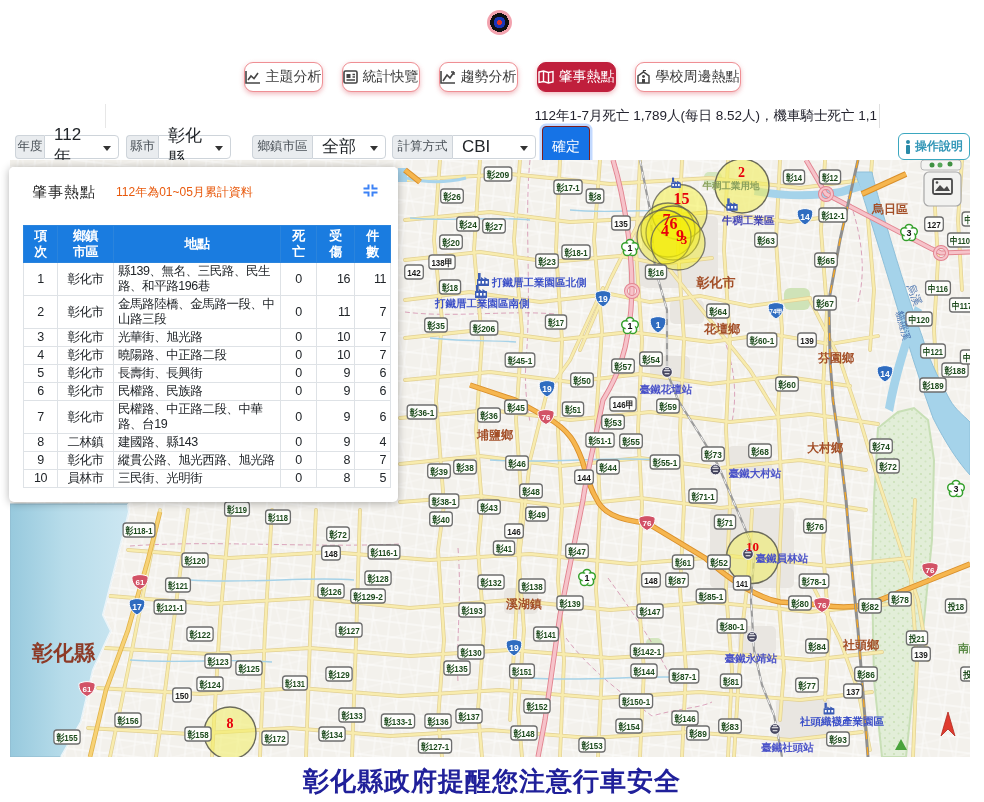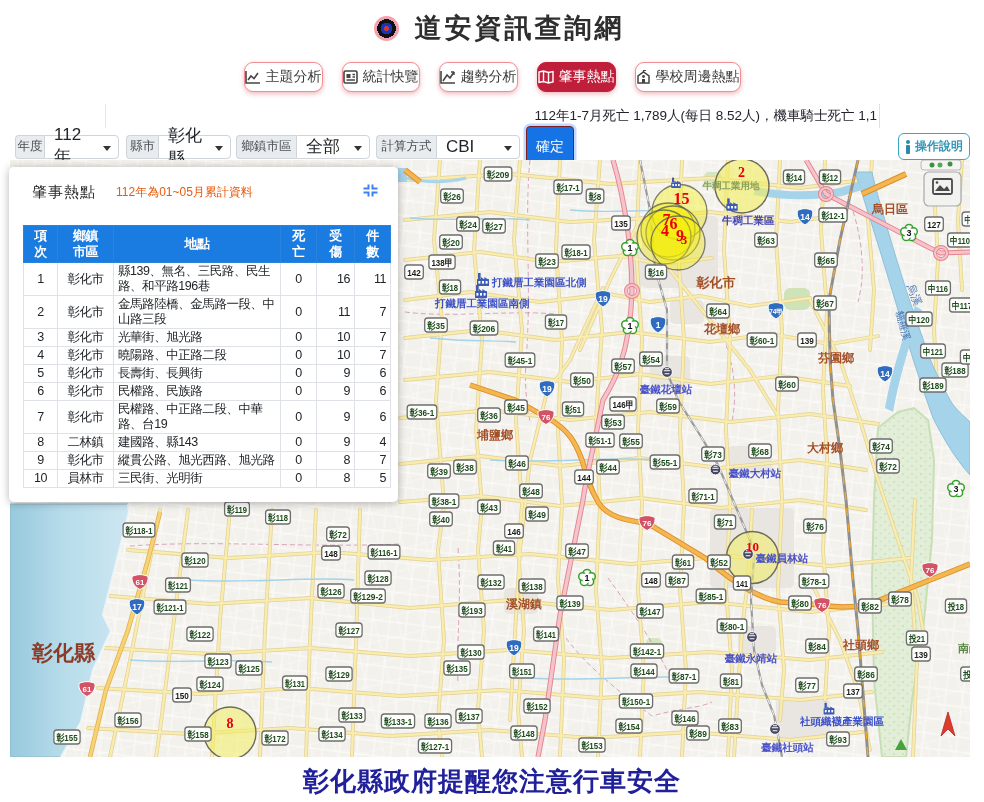--- a/index.html
+++ b/index.html
@@ -27,21 +27,20 @@
 table.hot{border-collapse:collapse;margin:8px 0 0 14px;width:367px;table-layout:fixed;font-size:12.5px;color:#212529;letter-spacing:-0.45px}
 table.hot th{background:#1a7ce0;color:#fff;font-weight:bold;border:1px solid #2a84dd;padding:2px 0;line-height:16px;font-size:13px}
 table.hot td{border:1px solid #dee2e6;padding:1px 4px;line-height:15px}
 table.hot tr.tall td{line-height:15px;padding:1px 4px}
 td.c{text-align:center} td.r{text-align:right;padding-right:8px} td.l{text-align:left;padding-left:6px;white-space:nowrap;overflow:hidden}
 .foot{position:absolute;top:764px;left:0;width:984px;text-align:center;font-size:26px;font-weight:bold;color:#20209a;letter-spacing:1px}
 </style></head>
 <body>
 <div class="hdr" style="padding-left:14px">
     <div class="logo"></div>
-    <div class="title">道安資訊查詢網</div>
   </div>
 <div class="nav">
 <div class="nbtn"><svg width="16" height="14" viewBox="0 0 16 14">
         <path d="M1,1 V13 H15" fill="none" stroke="#444" stroke-width="1.6"></path>
         <path d="M3,10 L6,6 L9,8.5 L13,3" fill="none" stroke="#444" stroke-width="1.6"></path>
       </svg>主題分析</div>
 <div class="nbtn"><svg width="15" height="14" viewBox="0 0 15 14">
         <rect x="1" y="1" width="13" height="12" rx="1.5" fill="none" stroke="#444" stroke-width="1.6"></rect>
         <rect x="3.5" y="4" width="4" height="4" fill="#444"></rect>
         <path d="M9.5,4.5 H12 M9.5,7 H12 M3.5,10 H12" stroke="#444" stroke-width="1.3"></path>
@@ -60,21 +59,21 @@
         <path d="M7.5,2 V0.5 H10" stroke="#444" stroke-width="1.2" fill="none"></path>
         <circle cx="7.5" cy="6.5" r="1.4" fill="#444"></circle>
       </svg>學校周邊熱點</div>
 </div>
 <div class="marq">112年1-7月死亡 1,789人(每日 8.52人)，機車騎士死亡 1,1</div>
 <div class="fbar">
 <div class="grp">
       <div class="glab" style="width:29px">年度</div>
       <div class="gsel" style="width:75px">112年</div>
     </div>
-<div class="grp" style="margin-right:5px">
+<div class="grp" style="margin-right:21px">
       <div class="glab" style="width:32px">縣市</div>
       <div class="gsel" style="width:73px">彰化縣</div>
     </div>
 <div class="grp" style="margin-right:6px">
       <div class="glab" style="width:60px">鄉鎮市區</div>
       <div class="gsel" style="width:74px">全部</div>
     </div>
 <div class="grp" style="margin-right:6px">
       <div class="glab" style="width:60px">計算方式</div>
       <div class="gsel" style="width:84px">CBI</div>

